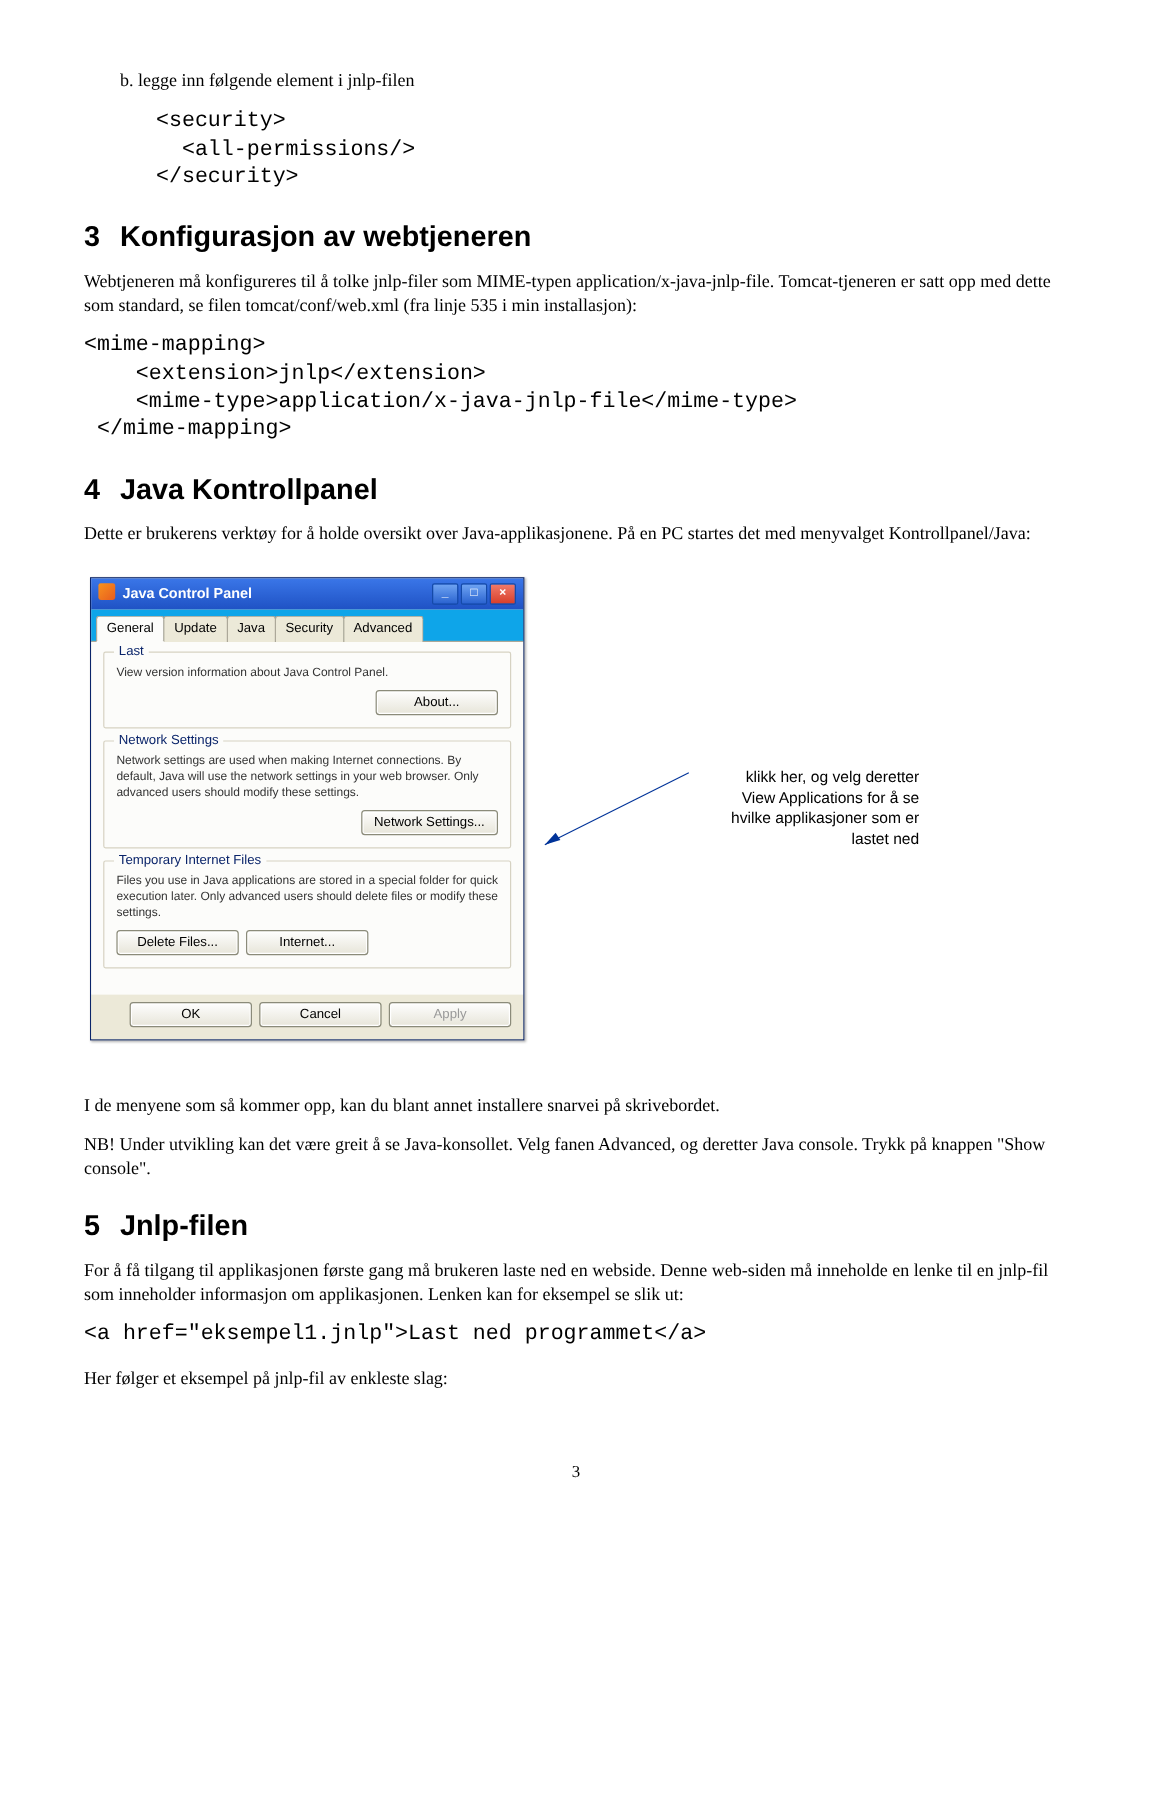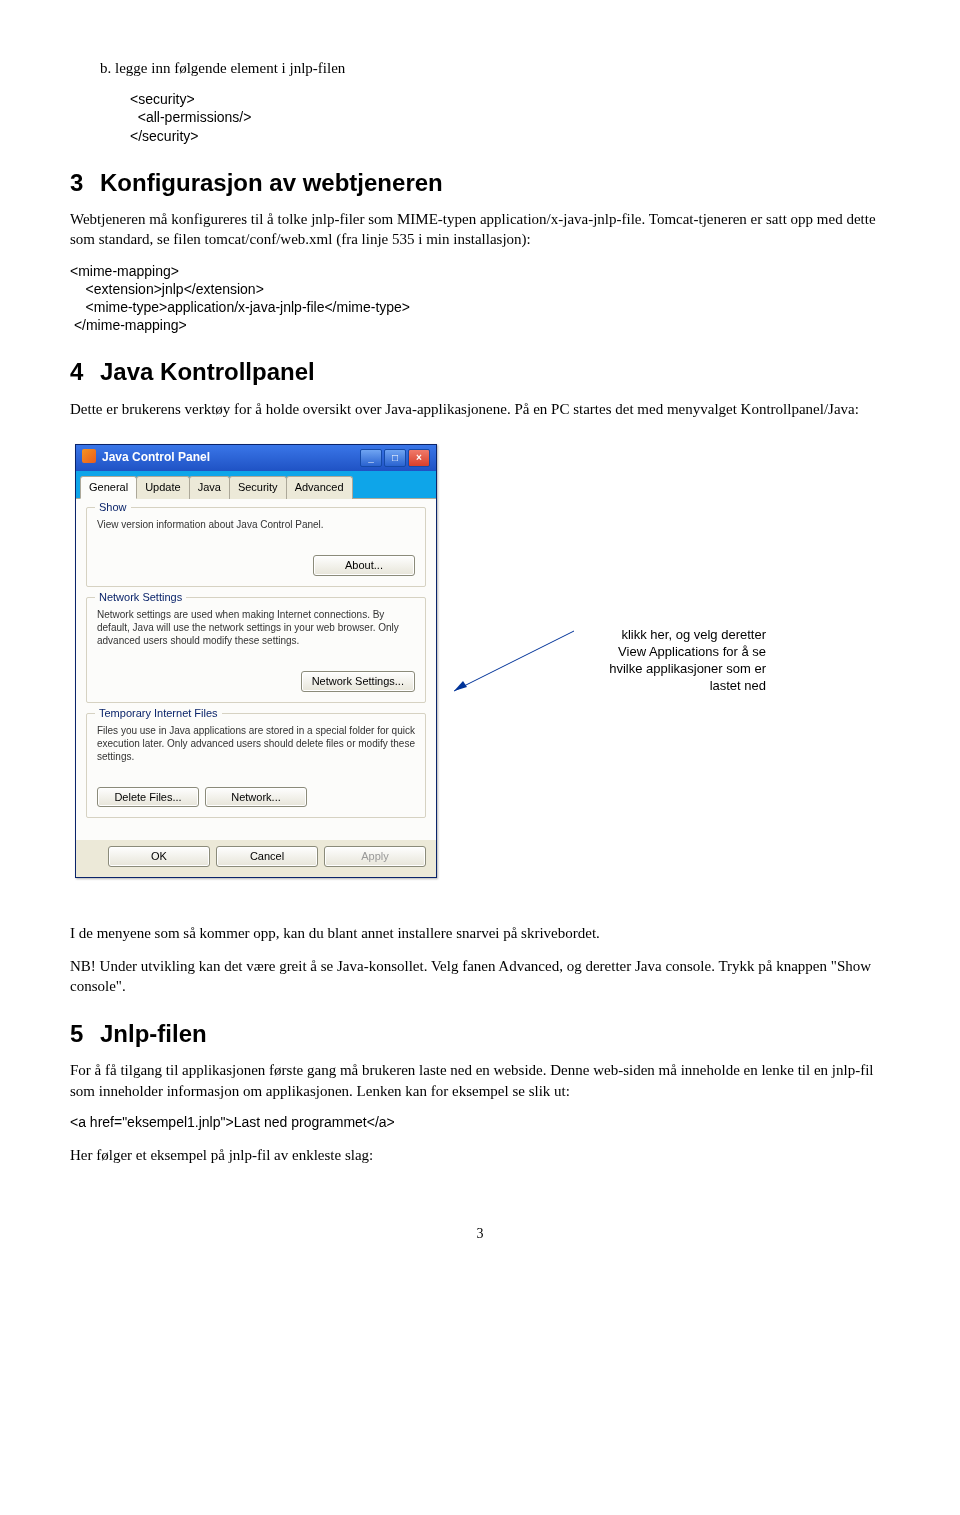--- a/index.html
+++ b/index.html
@@ -7,22 +7,22 @@
     font-size: 15px;
     color: #000;
     background: #fff;
     margin: 0;
     padding: 50px 70px;
     width: 960px;
     box-sizing: border-box;
     line-height: 1.35;
   }
   .code-block {
-    font-family: Liberation Sans, sans-serif;
-    font-size: 14px;
+    font-family: Liberation Mono, monospace;
+    font-size: 18px;
     white-space: pre;
     margin: 6px 0 14px 0;
     line-height: 1.3;
   }
   .indent-b { margin-left: 30px; }
   .indent-code { margin-left: 60px; }
   h2 {
     font-family: Arial, Helvetica, sans-serif;
     font-size: 24px;
     font-weight: bold;
@@ -131,21 +131,21 @@
   }
   .jcp-group .gtext {
     font-size: 10px;
     color: #333;
     line-height: 1.3;
   }
   .jcp-btnrow {
     display: flex;
     justify-content: flex-end;
     gap: 6px;
-    margin-top: 24px;
+    margin-top: 8px;
   }
   .jcp-btnrow.left-right { justify-content: flex-start; }
   .xp-btn {
     min-width: 80px;
     padding: 2px 10px;
     font-size: 11px;
     background: linear-gradient(to bottom,#fefefe,#e7e5d9);
     border: 1px solid #8b8b7a;
     border-radius: 3px;
     text-align: center;
@@ -204,39 +204,39 @@
     </div>
     <div class="jcp-tabs">
       <div class="jcp-tab active">General</div>
       <div class="jcp-tab">Update</div>
       <div class="jcp-tab">Java</div>
       <div class="jcp-tab">Security</div>
       <div class="jcp-tab">Advanced</div>
     </div>
     <div class="jcp-body">
       <div class="jcp-group">
-        <div class="legend">Show</div>
+        <div class="legend">Last</div>
         <div class="gtext">View version information about Java Control Panel.</div>
         <div class="jcp-btnrow">
           <div class="xp-btn"><span>About...</span></div>
         </div>
       </div>
       <div class="jcp-group">
         <div class="legend">Network Settings</div>
         <div class="gtext">Network settings are used when making Internet connections. By default, Java will use the network settings in your web browser. Only advanced users should modify these settings.</div>
         <div class="jcp-btnrow">
           <div class="xp-btn"><span>Network Settings...</span></div>
         </div>
       </div>
       <div class="jcp-group">
         <div class="legend">Temporary Internet Files</div>
         <div class="gtext">Files you use in Java applications are stored in a special folder for quick execution later. Only advanced users should delete files or modify these settings.</div>
         <div class="jcp-btnrow left-right">
           <div class="xp-btn"><span>Delete Files...</span></div>
-          <div class="xp-btn"><span>Network...</span></div>
+          <div class="xp-btn"><span>Internet...</span></div>
         </div>
       </div>
     </div>
     <div class="jcp-footer">
       <div class="xp-btn"><span>OK</span></div>
       <div class="xp-btn"><span>Cancel</span></div>
       <div class="xp-btn apply"><span>Apply</span></div>
     </div>
   </div>
 

